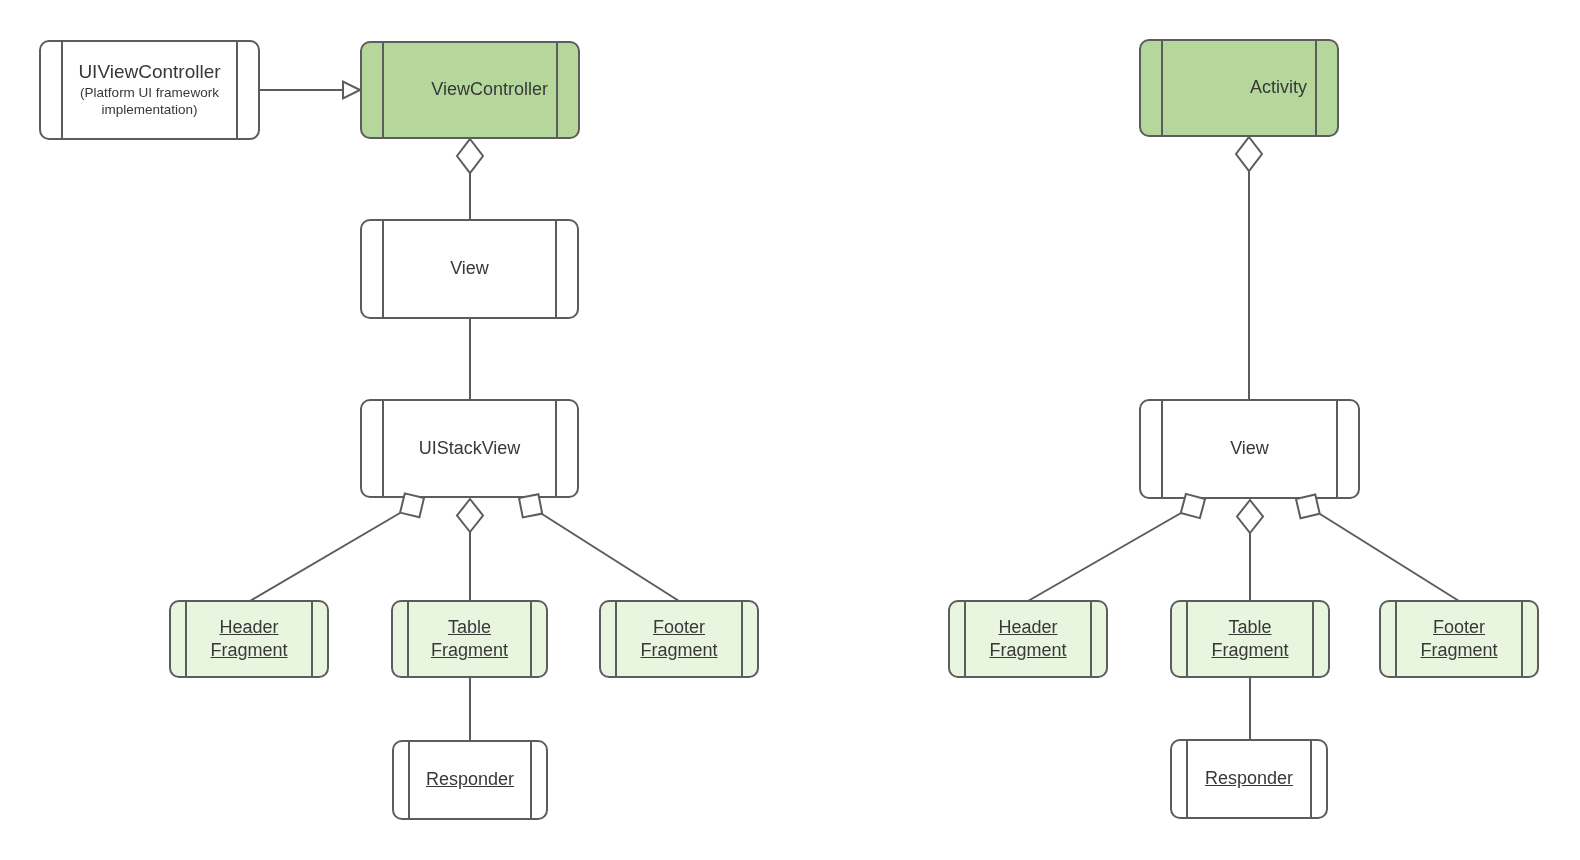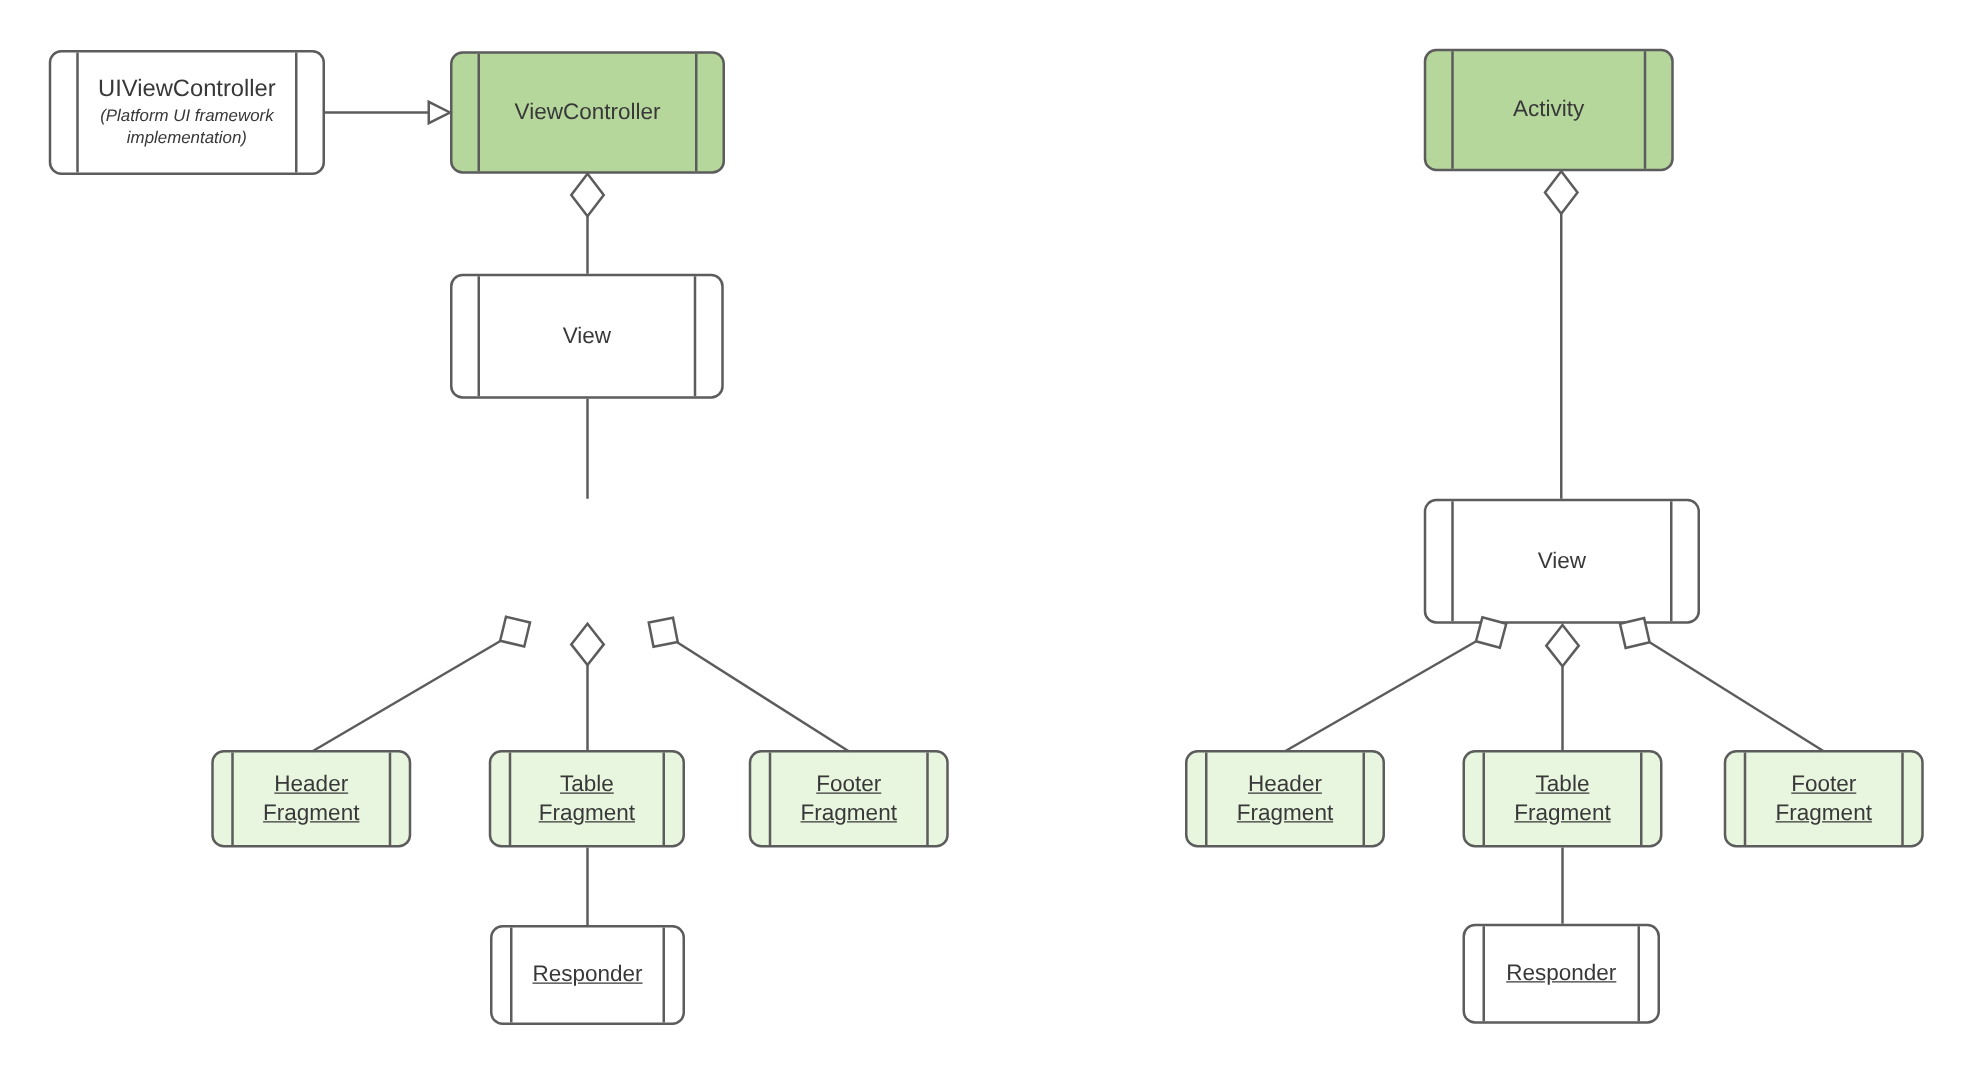--- a/index.html
+++ b/index.html
@@ -25,38 +25,38 @@
   }
   .node{
     position:absolute;
     border:2.5px solid var(--stroke);
     border-radius:10px;
     background:var(--plain-fill);
     display:flex;align-items:center;justify-content:center;
     text-align:center;
     z-index:1;
   }
-  .node.green{background:var(--highlight-fill);}
+  .node.green{background:var(--highlight-fill);justify-content:flex-end;}
   .node.pale{background:var(--fragment-fill);}
   .node .bar{
     position:absolute;top:0;bottom:0;width:0;
     border-left:2.5px solid var(--stroke);
   }
   .node .bar.left{left:20px;}
   .node .bar.right{right:20px;}
   .node.small .bar.left{left:14px;}
   .node.small .bar.right{right:14px;}
   .node .label{
     font-size:18px;line-height:1.3;color:var(--text);
     padding:0 30px;
   }
   .node.small .label{padding:0 22px;text-decoration:underline;}
   .node .title-block{padding:0 28px;}
   .node .title{font-size:19px;line-height:1.2;color:var(--text);display:block;}
-  .node .subtitle{font-size:13.5px;font-style:italic;line-height:1.25;color:var(--text);display:block;margin-top:1px;}
+  .node .subtitle{font-size:13.5px;line-height:1.25;color:var(--text);display:block;margin-top:1px;}
   .edge{stroke:var(--stroke);stroke-width:2;fill:none;}
   .marker{stroke:var(--stroke);stroke-width:2;fill:#ffffff;}
 </style>
 </head>
 <body>
 
 <div class="canvas">
 
   <div class="node" style="left:39px;top:40px;width:221px;height:100px">
     <span class="bar left"></span>
@@ -72,20 +72,25 @@
     <span class="bar right"></span>
     <span class="label">ViewController</span>
   </div>
 
   <div class="node" style="left:360px;top:219px;width:219px;height:100px">
     <span class="bar left"></span>
     <span class="bar right"></span>
     <span class="label">View</span>
   </div>
 
+  <div class="node" style="left:360px;top:399px;width:219px;height:99px">
+    <span class="bar left"></span>
+    <span class="bar right"></span>
+    <span class="label">UIStackView</span>
+  </div>
 
   <div class="node pale small" style="left:169px;top:600px;width:160px;height:78px">
     <span class="bar left"></span>
     <span class="bar right"></span>
     <span class="label">Header Fragment</span>
   </div>
 
   <div class="node pale small" style="left:391px;top:600px;width:157px;height:78px">
     <span class="bar left"></span>
     <span class="bar right"></span>

